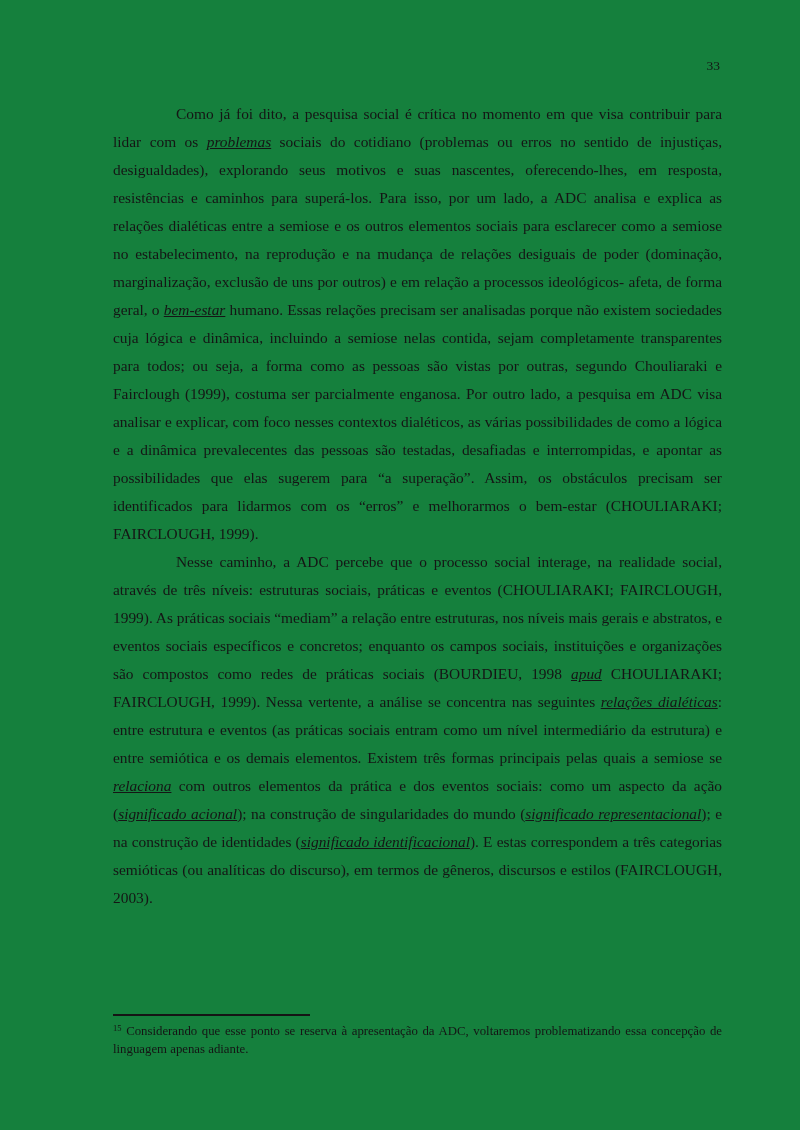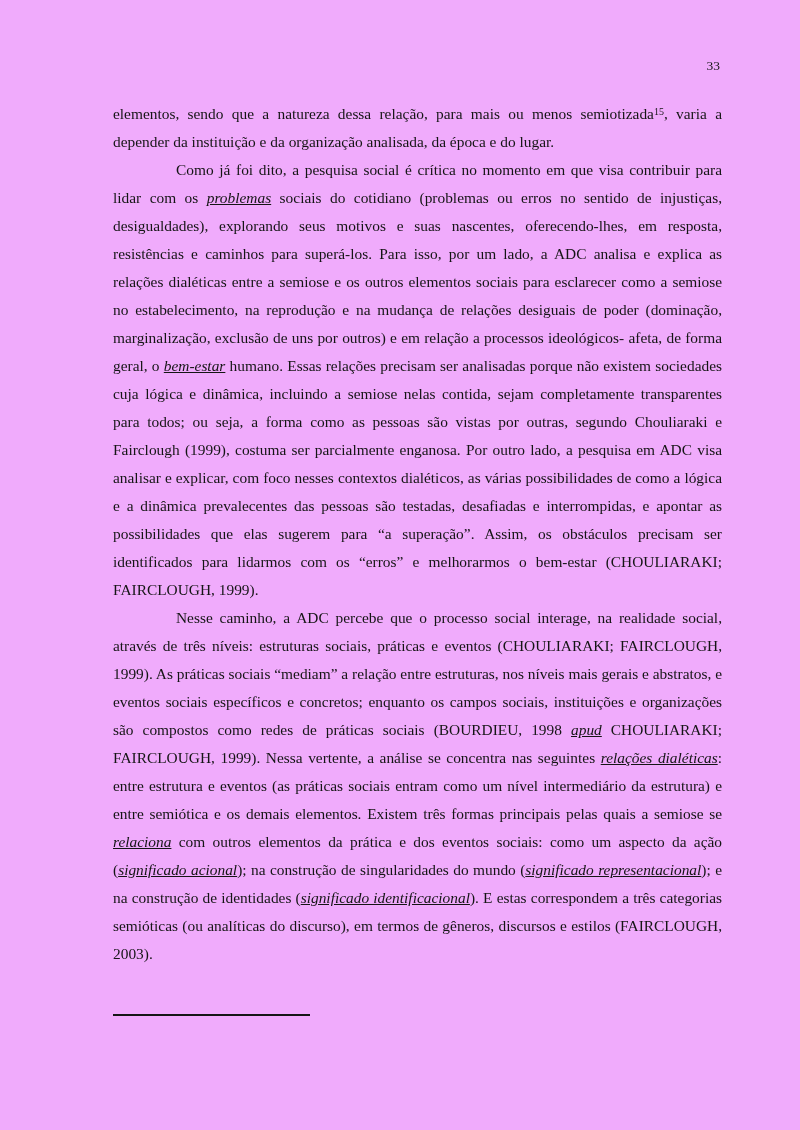--- a/index.html
+++ b/index.html
@@ -4,21 +4,21 @@
 <style>
   html, body {
     margin: 0;
     padding: 0;
     background: #ffffff;
   }
   .page {
     position: relative;
     width: 800px;
     height: 1130px;
-    background: #f0abfc;
+    background: #15803d;
     color: #151515;
     font-family: "Liberation Serif", "DejaVu Serif", serif;
     overflow: hidden;
     box-sizing: border-box;
   }
   .page-number {
     position: absolute;
     top: 58px;
     right: 80px;
     font-size: 13.5px;
@@ -74,25 +74,25 @@
 </style>
 </head>
 <body>
 
 <div class="page">
 
   <div class="page-number">33</div>
 
   <div class="doc-body">
 
-    <p><span>elementos, sendo que a natureza dessa relação, para mais ou menos semiotizada</span><sup class="fn-ref">15</sup><span>, varia a depender da instituição e da organização analisada, da época e do lugar.</span></p>
 
     <p class="indent"><span>Como já foi dito, a pesquisa social é crítica no momento em que visa contribuir para lidar com os </span><em>problemas</em><span> sociais do cotidiano (problemas ou erros no sentido de injustiças, desigualdades), explorando seus motivos e suas nascentes, oferecendo-lhes, em resposta, resistências e caminhos para superá-los. Para isso, por um lado, a ADC analisa e explica as relações dialéticas entre a semiose e os outros elementos sociais para esclarecer como a semiose no estabelecimento, na reprodução e na mudança de relações desiguais de poder (dominação, marginalização, exclusão de uns por outros) e em relação a processos ideológicos- afeta, de forma geral, o </span><em>bem-estar</em><span> humano. Essas relações precisam ser analisadas porque não existem sociedades cuja lógica e dinâmica, incluindo a semiose nelas contida, sejam completamente transparentes para todos; ou seja, a forma como as pessoas são vistas por outras, segundo Chouliaraki e Fairclough (1999), costuma ser parcialmente enganosa. Por outro lado, a pesquisa em ADC visa analisar e explicar, com foco nesses contextos dialéticos, as várias possibilidades de como a lógica e a dinâmica prevalecentes das pessoas são testadas, desafiadas e interrompidas, e apontar as possibilidades que elas sugerem para “a superação”. Assim, os obstáculos precisam ser identificados para lidarmos com os “erros” e melhorarmos o bem-estar (CHOULIARAKI; FAIRCLOUGH, 1999).</span></p>
 
     <p class="indent"><span>Nesse caminho, a ADC percebe que o processo social interage, na realidade social, através de três níveis: estruturas sociais, práticas e eventos (CHOULIARAKI; FAIRCLOUGH, 1999). As práticas sociais “mediam” a relação entre estruturas, nos níveis mais gerais e abstratos, e eventos sociais específicos e concretos; enquanto os campos sociais, instituições e organizações  são compostos como redes de práticas sociais (BOURDIEU, 1998 </span><em>apud</em><span> CHOULIARAKI; FAIRCLOUGH, 1999). Nessa vertente, a análise se concentra nas seguintes </span><em>relações dialéticas</em><span>: entre estrutura e eventos (as práticas sociais entram como um nível intermediário da estrutura) e entre semiótica e os demais elementos. Existem três formas principais pelas quais a semiose se </span><em>relaciona</em><span> com outros elementos da prática e dos eventos sociais: como um aspecto da ação (</span><em>significado acional</em><span>); na construção de singularidades do mundo (</span><em>significado representacional</em><span>); e na construção de identidades (</span><em>significado identificacional</em><span>). E estas correspondem a três categorias semióticas (ou analíticas do discurso), em termos de gêneros, discursos e estilos (FAIRCLOUGH, 2003).</span></p>
 
   </div>
 
   <div class="footnote-area">
     <div class="footnote-rule"></div>
+    <p class="footnote"><sup class="fn-ref">15</sup> <span>Considerando que esse ponto se reserva à apresentação da ADC, voltaremos problematizando essa concepção de linguagem apenas adiante.</span></p>
   </div>
 
 </div>
 
 </body></html>

